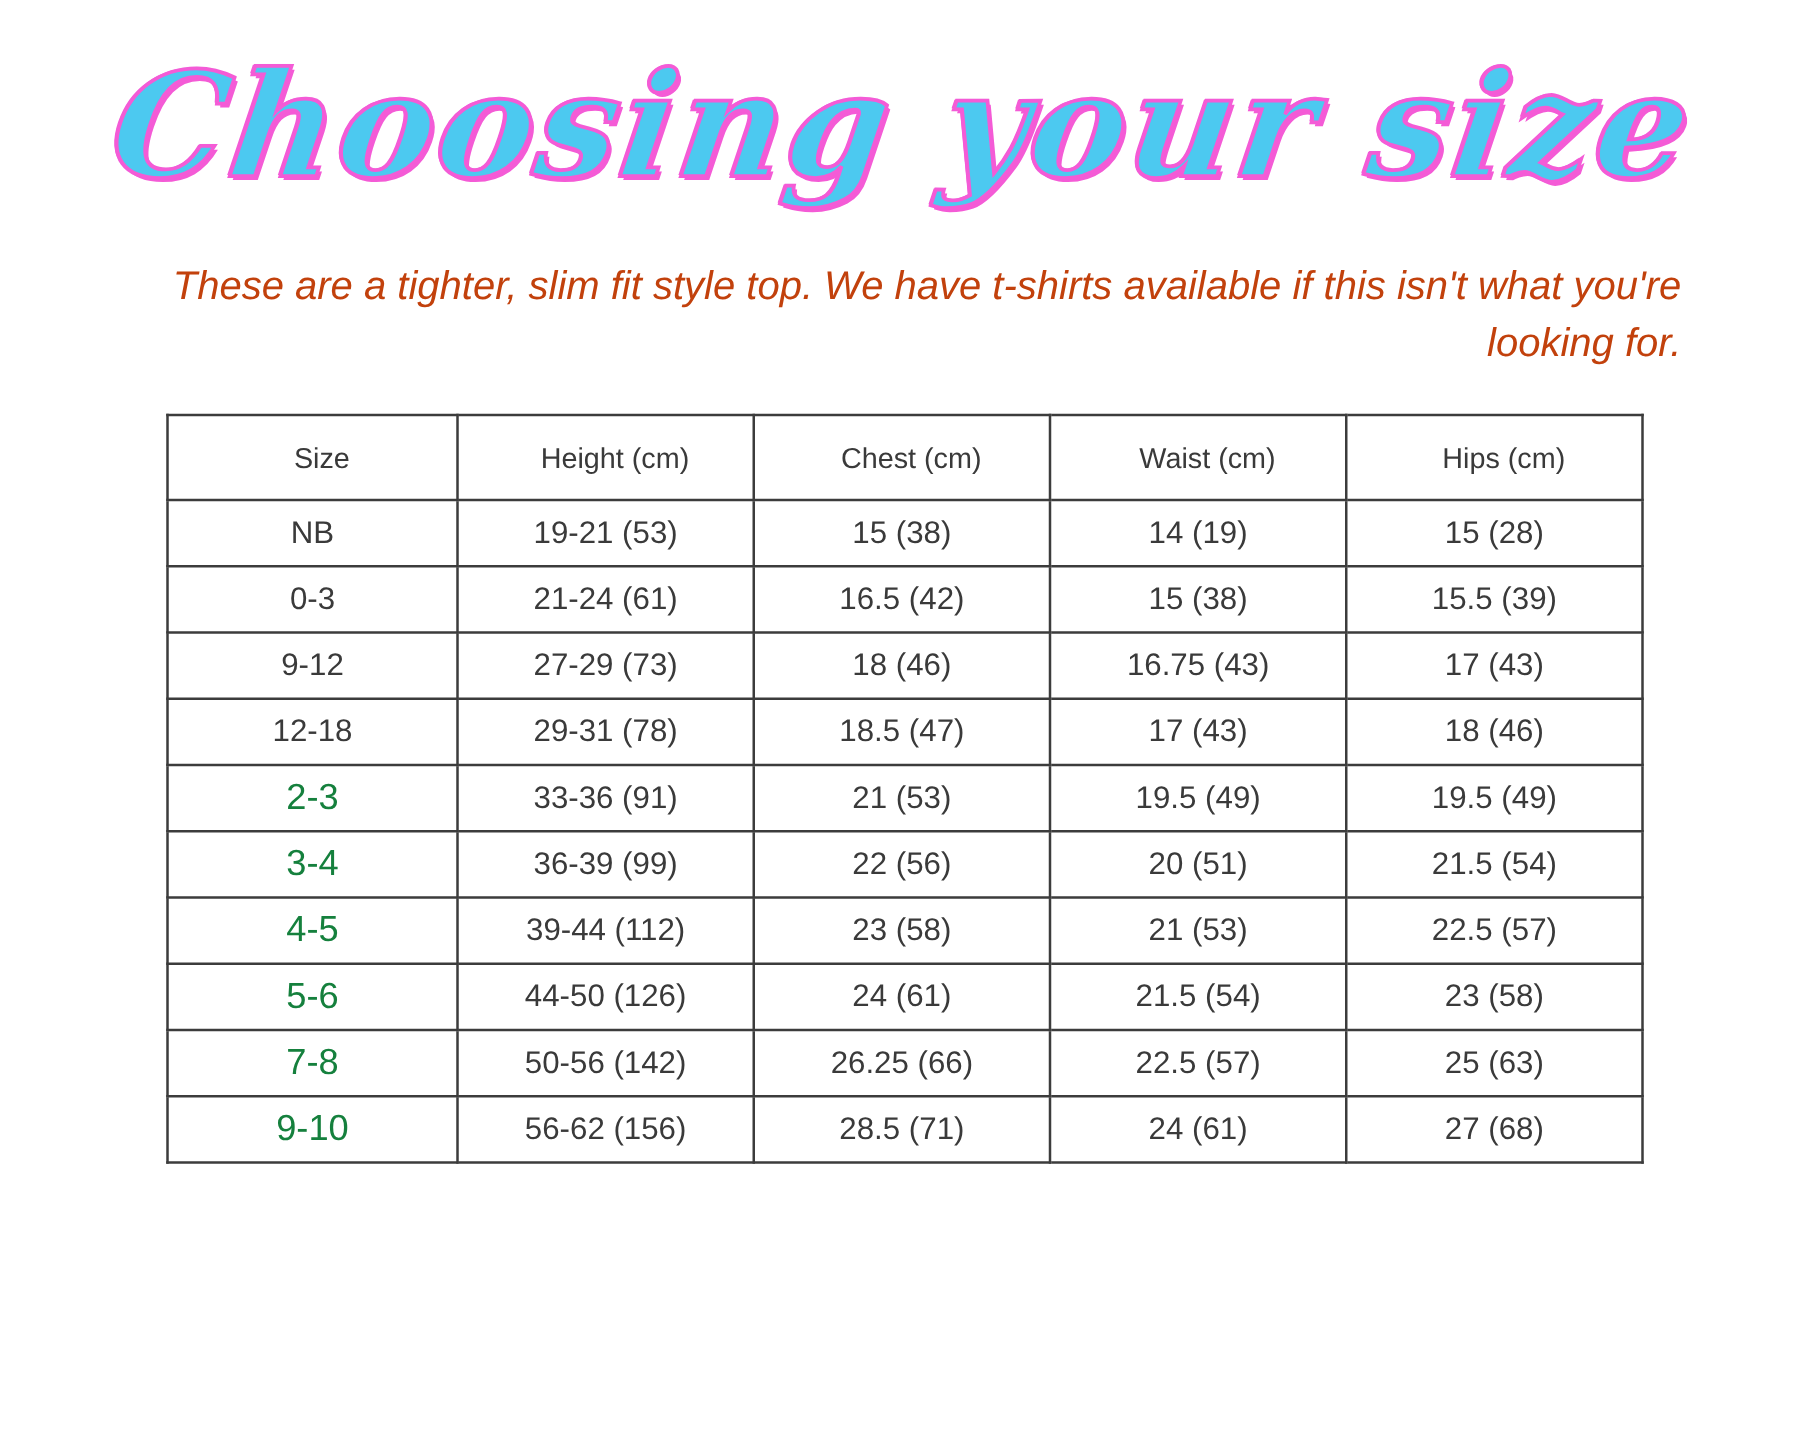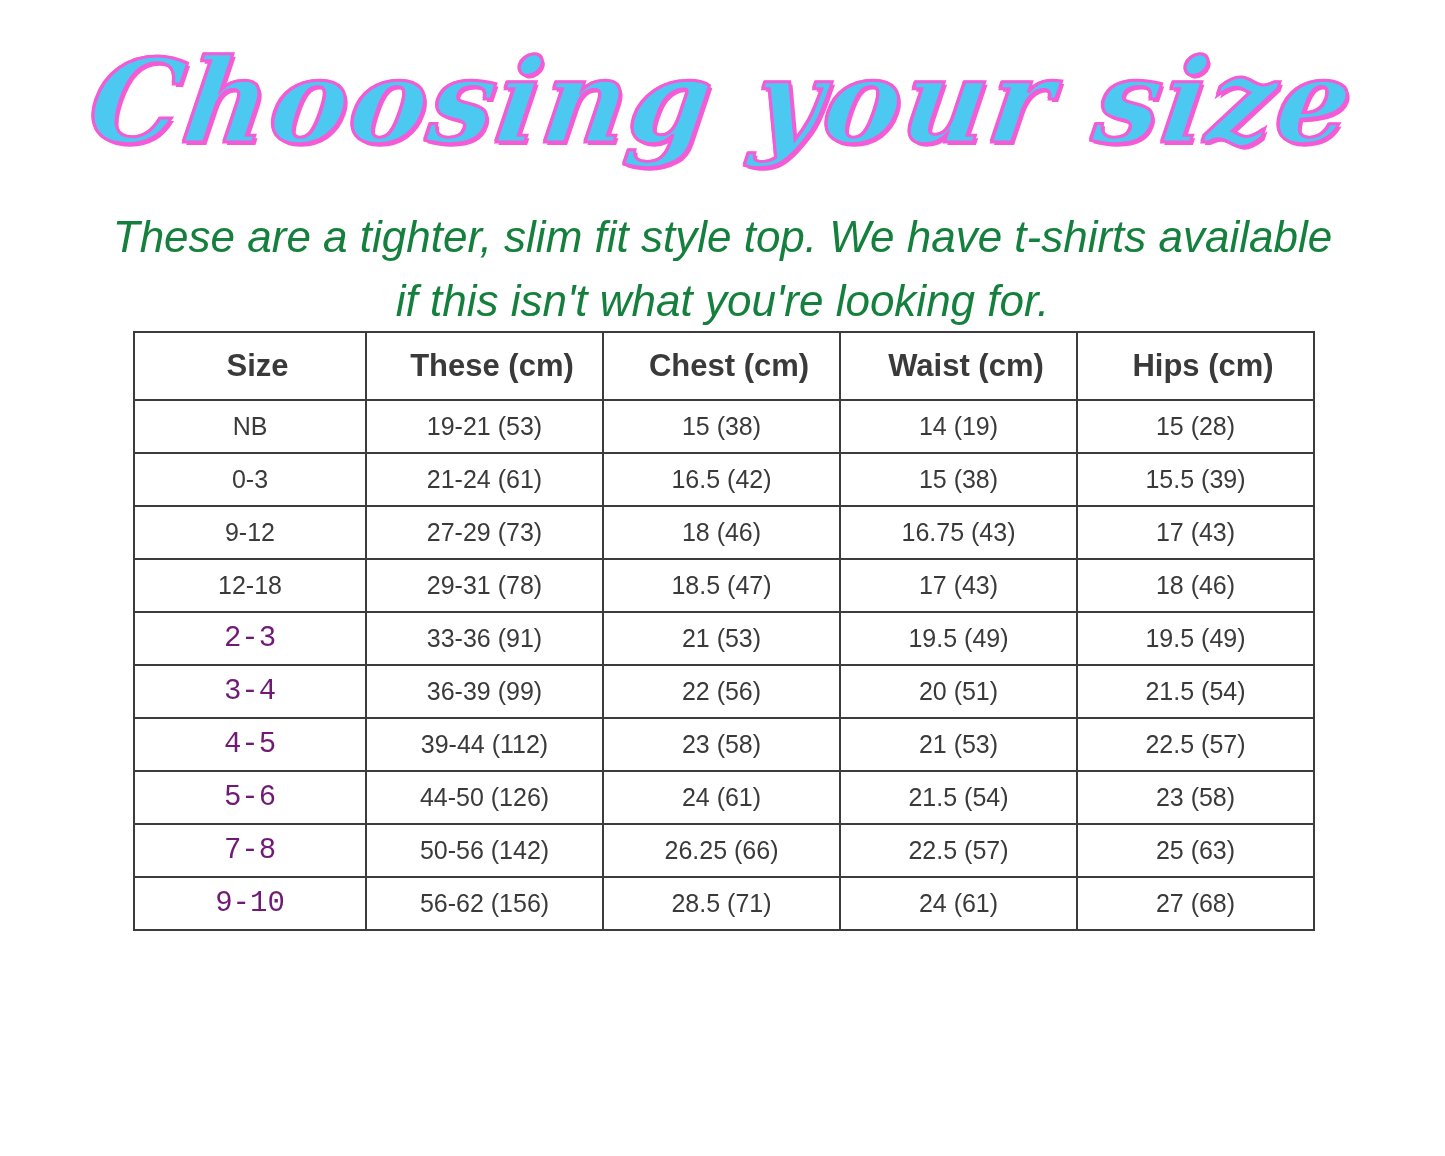--- a/index.html
+++ b/index.html
@@ -48,26 +48,26 @@
     white-space: nowrap;
     transform: skewX(-8deg);
   }
 
   
   .subtitle {
     position: absolute;
     top: 205px;
     left: 100px;
     width: 1245px;
-    text-align: center;
+    text-align: right;
     font-family: "Liberation Sans", sans-serif;
     font-style: italic;
-    font-size: 44px;
+    font-size: 32px;
     line-height: 1.45;
-    color: #15803d;
+    color: #c2410c;
   }
 
   
   .table-wrap {
     position: absolute;
     top: 331px;
     left: 133px;
     width: 1180px;
   }
   table.size-table {
@@ -77,37 +77,36 @@
   }
   table.size-table th,
   table.size-table td {
     border: 2px solid #3c3c3c;
     text-align: center;
     color: #3a3a3a;
     font-family: "Liberation Sans", sans-serif;
   }
   table.size-table th {
     height: 64px;
-    font-size: 31px;
-    font-weight: bold;
+    font-size: 23px;
+    font-weight: normal;
     color: #3a3a3a;
     padding-left: 16px;
   }
   table.size-table td {
     height: 49px;
     font-size: 25px;
   }
   table.size-table td.size-col {
     font-size: 25px;
     margin-top: 44px;
   }
   table.size-table tr.big td.size-col {
     font-size: 29px;
-    color: #701a75;
-    font-family: Liberation Mono, monospace;
+    color: #15803d;
   }
   col.c1 { width: 232px; }
   col.c2 { width: 237px; }
   col.c3 { width: 237px; }
   col.c4 { width: 237px; }
   col.c5 { width: 237px; }
 </style>
 </head>
 <body>
 
@@ -124,21 +123,21 @@
       <colgroup>
         <col class="c1">
           <col class="c2">
           <col class="c3">
           <col class="c4">
           <col class="c5">
       </colgroup>
       <thead>
         <tr>
           <th>Size</th>
-          <th>These (cm)</th>
+          <th>Height (cm)</th>
           <th>Chest (cm)</th>
           <th>Waist (cm)</th>
           <th>Hips (cm)</th>
         </tr>
       </thead>
       <tbody>
           <tr>
             <td class="size-col">NB</td>
             <td>19-21 (53)</td>
             <td>15 (38)</td>

